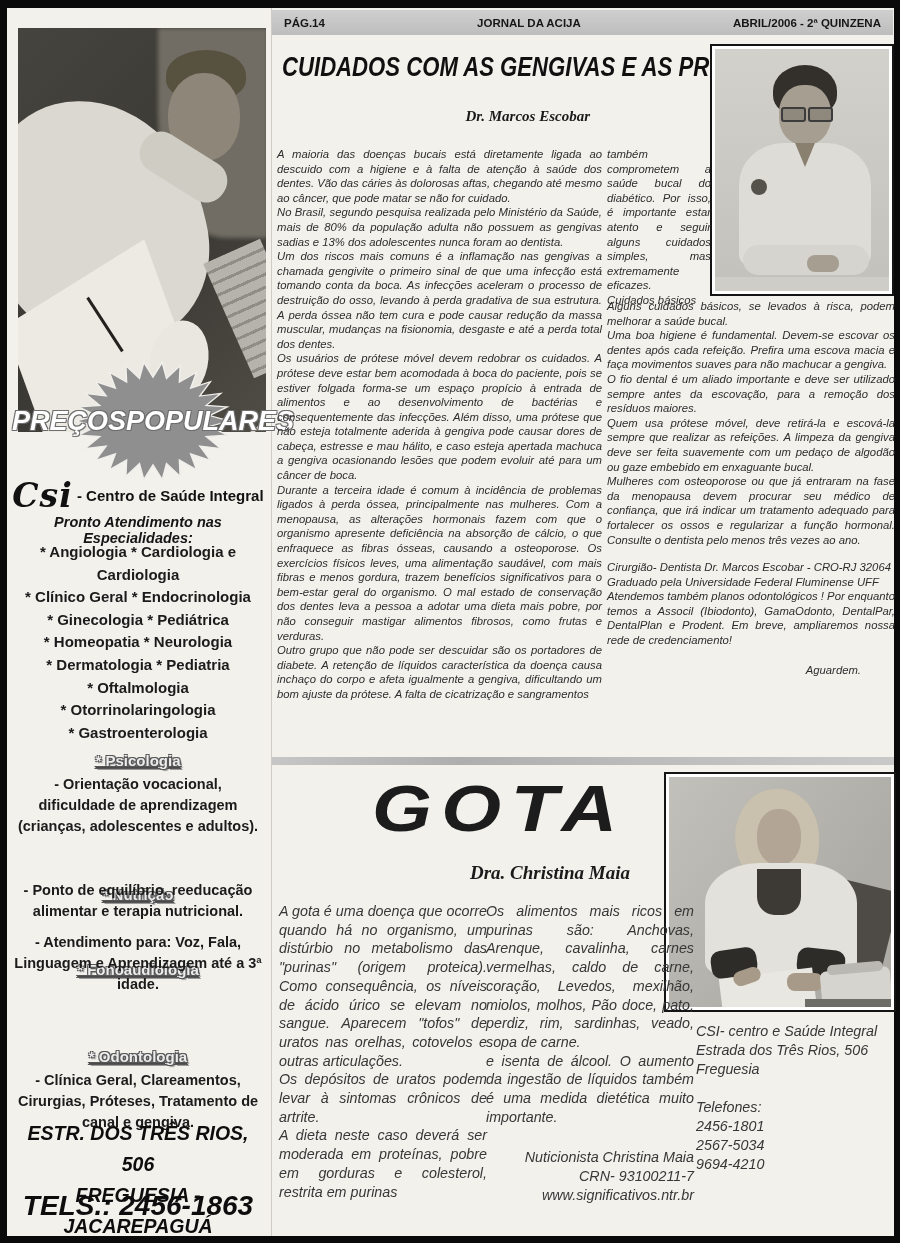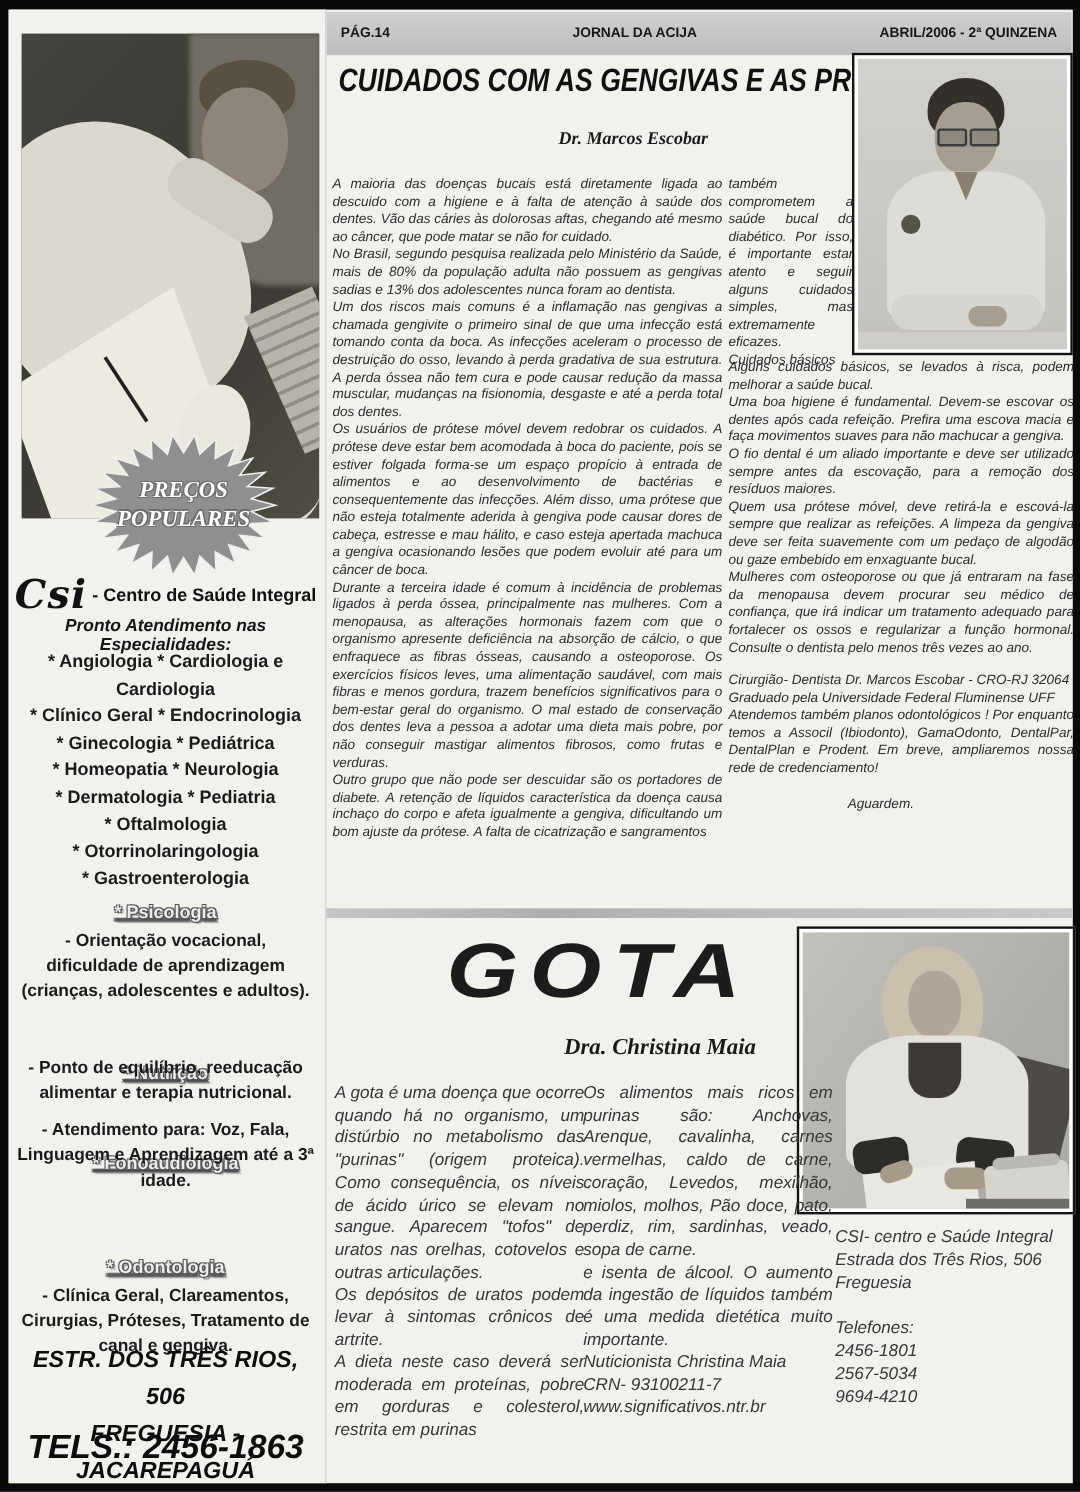--- a/index.html
+++ b/index.html
@@ -2,33 +2,33 @@
 <html><head>
 <meta charset="utf-8">
 <style>
   html,body{margin:0;padding:0;background:#222;}
   .page{position:relative;width:900px;height:1243px;background:#0a0a0a;overflow:hidden;
         font-family:"Liberation Sans",sans-serif;}
   .paper{position:absolute;left:7px;top:8px;right:6px;bottom:7px;background:#f3f1ec;}
   .abs{position:absolute;}
 
   
-  .hdr{left:272px;top:10px;width:621px;height:36px;background:linear-gradient(#cfcfcf,#bdbdbd);
+  .hdr{left:272px;top:10px;width:621px;height:25px;background:linear-gradient(#cfcfcf,#bdbdbd);
        display:flex;align-items:center;justify-content:space-between;padding:0 12px;box-sizing:border-box;
        font-weight:bold;font-size:11.5px;color:#161616;}
 
   
   .sidebar{left:8px;top:8px;width:263px;height:1228px;background:#f3f1ec;border-right:1px solid #cfccc6;}
   .side-photo{left:18px;top:28px;width:248px;height:404px;background:linear-gradient(135deg,#46443f, #3a3833 55%,#504d46);overflow:hidden;}
   .ph{position:absolute;}
   .star-wrap{left:74px;top:360px;width:158px;height:122px;}
   .star-wrap svg{position:absolute;left:0;top:0;width:100%;height:100%;}
-  .star-text{position:absolute;left:0;top:0;width:100%;height:100%;display:flex;flex-direction:column;
-             align-items:center;justify-content:center;font-weight:bold;font-style:italic;font-size:19px;
-             line-height:24px;color:#fff;text-shadow:1px 1px 0 #6e6e6e,-1px -1px 0 #6e6e6e,1px -1px 0 #6e6e6e,-1px 1px 0 #6e6e6e;font-family:Liberation Serif, serif;}
+  .star-text{position:absolute;left:0;top:0;width:100%;height:100%;display:flex;
+             align-items:center;justify-content:center;font-weight:bold;font-style:italic;font-size:27px;
+             line-height:24px;color:#fff;text-shadow:1px 1px 0 #6e6e6e,-1px -1px 0 #6e6e6e,1px -1px 0 #6e6e6e,-1px 1px 0 #6e6e6e;}
   .logo-line{left:12px;top:476px;width:252px;text-align:center;color:#111;white-space:nowrap;}
   .logo-script{font-family:"DejaVu Serif",serif;font-style:italic;font-weight:bold;font-size:33px;letter-spacing:1px;}
   .logo-rest{font-weight:bold;font-size:15px;vertical-align:6px;}
   .tagline{left:10px;top:514px;width:256px;text-align:center;font-weight:bold;font-style:italic;font-size:14.5px;color:#151515;}
   .specs{left:10px;top:541px;width:256px;text-align:center;font-weight:bold;font-size:15px;line-height:22.6px;color:#1b1b1b;}
   .sec-title{width:252px;left:12px;text-align:center;font-weight:bold;font-size:15px;color:#ececec;
              text-shadow:1px 1px 0 #555,-1px -1px 0 #555,1px -1px 0 #555,-1px 1px 0 #555,2px 2px 1px #9a9a9a;
              text-decoration:underline;text-decoration-color:#4a4a4a;}
   .sec-text{left:14px;width:248px;text-align:center;font-weight:bold;font-size:14.5px;line-height:21px;color:#1b1b1b;}
   .addr{left:10px;top:1118px;width:256px;text-align:center;font-weight:bold;font-style:italic;font-size:19.5px;line-height:31px;color:#0d0d0d;}
@@ -42,36 +42,36 @@
   .photo-frame{border:2px solid #141414;background:#fff;box-sizing:border-box;padding:3px;}
   .doc-photo{left:710px;top:44px;width:184px;height:252px;}
   .doc-inner{position:relative;width:100%;height:100%;background:linear-gradient(#d3d1cc,#c3c1bb);overflow:hidden;}
   .body-txt{font-style:italic;font-size:11.3px;line-height:14.6px;text-align:justify;color:#2d2d2d;}
   .body-txt p{margin:0;}
   .col1{left:277px;top:147px;width:325px;}
   .col2a{left:607px;top:147px;width:104px;}
   .col2b{left:607px;top:299px;width:288px;}
   .credits{margin-top:13px;}
   .plans{margin-top:13px;}
-  .await{margin-top:15px;text-align:center;padding-right:34px;}
+  .await{margin-top:15px;text-align:right;padding-right:34px;}
 
   .divider{left:272px;top:757px;width:622px;height:8px;background:linear-gradient(90deg,#c6c6c6,#aeaeae 30%,#bcbcbc 60%,#c9c9c9);}
 
   
   .a2-title{left:372px;top:777px;font-weight:bold;font-style:italic;font-size:64px;line-height:64px;color:#1c1c1c;
             letter-spacing:8px;transform:scaleX(1.2);transform-origin:left;white-space:nowrap;}
   .a2-byline{left:400px;top:862px;width:300px;text-align:center;font-family:"Liberation Serif",serif;
              font-weight:bold;font-style:italic;font-size:19px;color:#1a1a1a;}
   .nut-photo{left:664px;top:772px;width:232px;height:240px;}
   .nut-inner{position:relative;width:100%;height:100%;background:linear-gradient(125deg,#c2c0ba,#aeaca6 70%);overflow:hidden;}
   .gota-txt{font-style:italic;font-size:14.3px;line-height:18.7px;text-align:justify;color:#373737;}
   .gota-txt p{margin:0;}
   .gcol1{left:279px;top:902px;width:208px;}
   .gcol2{left:486px;top:902px;width:208px;}
-  .gcredits{text-align:left;}
+  .gcredits{margin-top:22px;text-align:right;}
   .caption{left:696px;top:1022px;width:200px;font-style:italic;font-size:14.3px;line-height:19px;color:#373737;}
   .cap-gap{margin-top:19px;}
 </style>
 </head>
 <body>
 
 <div class="page">
   <div class="paper"></div>
 
   <div class="abs hdr">

